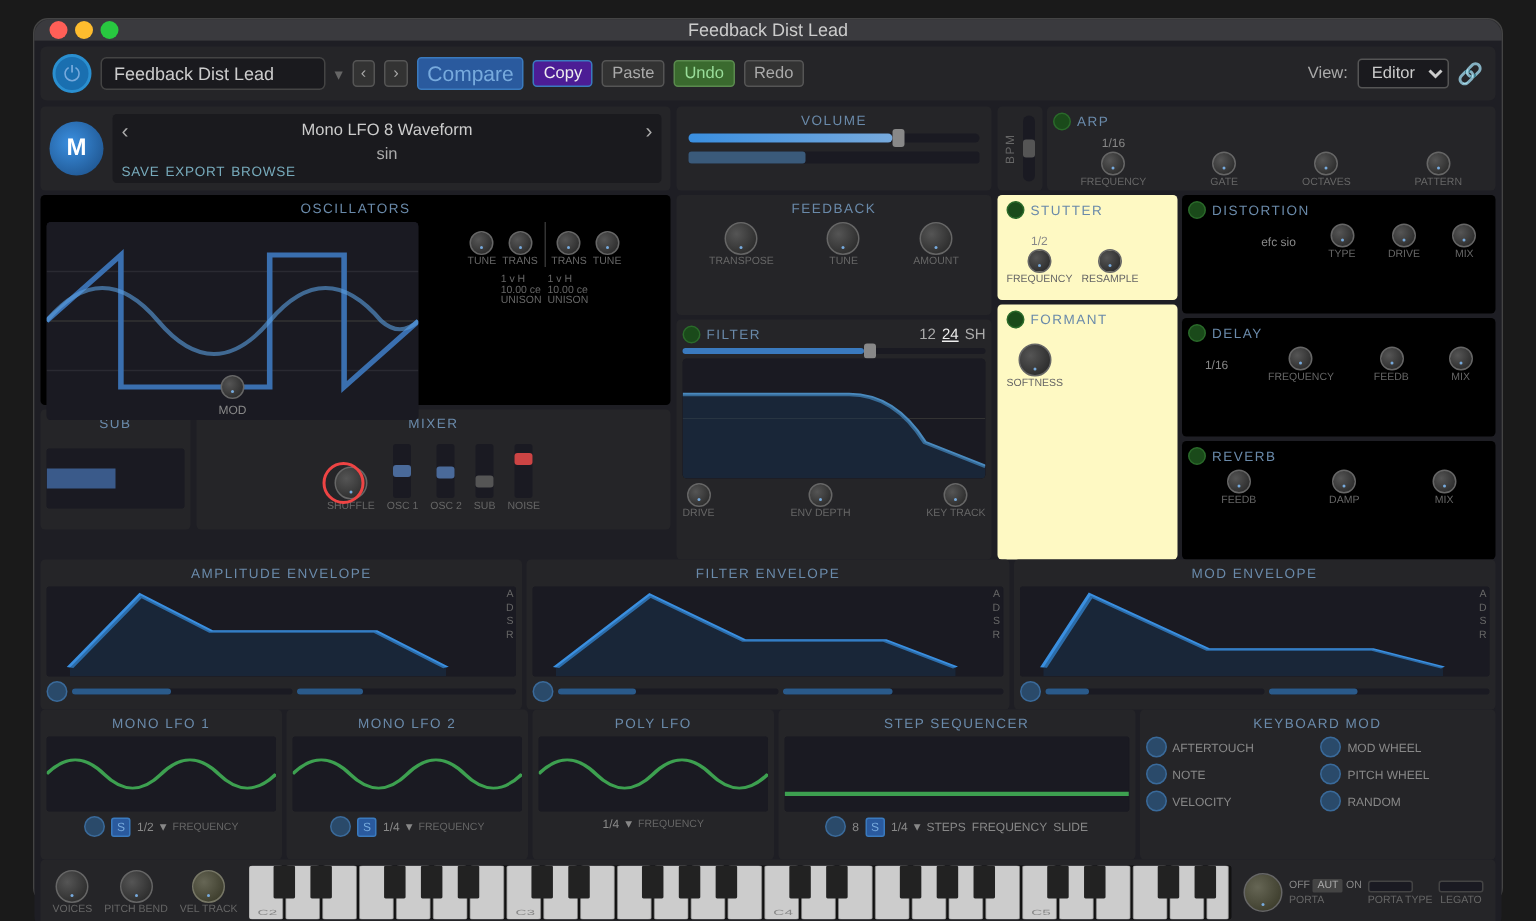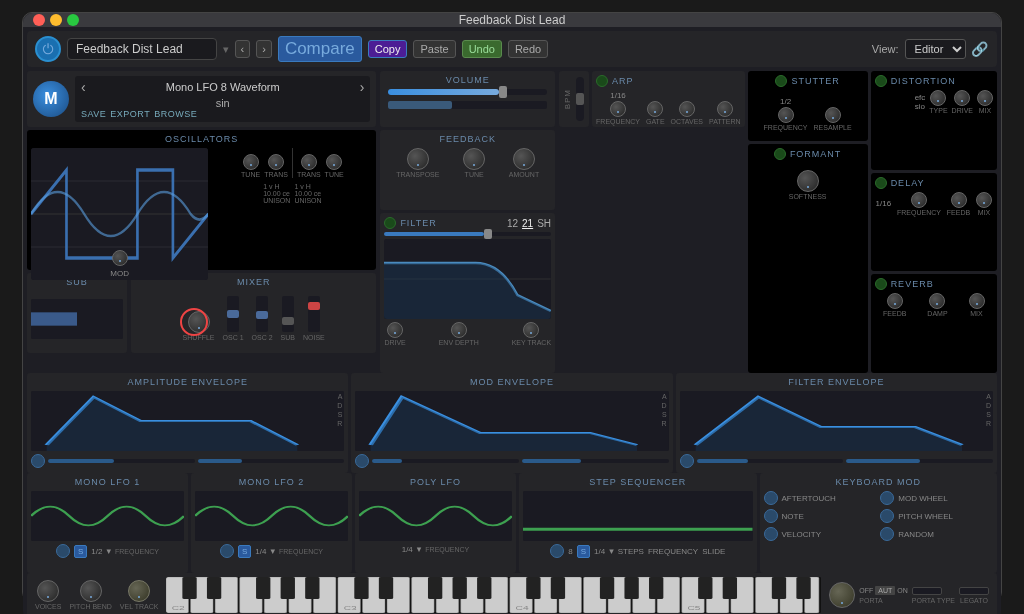--- a/index.html
+++ b/index.html
@@ -90,21 +90,21 @@
       color: #aaa;
       font-size: 11px;
       padding: 2px 5px;
       cursor: pointer;
     }
     .btn-compare {
       background: #2a5a9e;
       border: 1px solid #3a7abe;
       border-radius: 3px;
       color: #7ad;
-      font-size: 17px;
+      font-size: 14px;
       padding: 2px 6px;
       cursor: pointer;
     }
     .btn-copy {
       background: #4c1d95;
       border: 1px solid #3a7abe;
       border-radius: 3px;
       color: #eee;
       font-size: 11px;
       padding: 2px 6px;
@@ -417,21 +417,21 @@
       color: #aaa;
       font-size: 10px;
     }
     .filter-num-active {
       color: #eee;
       text-decoration: underline;
     }
     
     .right-panel {
       display: flex;
-      flex-direction: row;
+      flex-direction: column;
       gap: 3px;
       flex: 1;
     }
     .bpm-label-vert {
       writing-mode: vertical-rl;
       transform: rotate(180deg);
       color: #666;
       font-size: 8px;
       letter-spacing: 1px;
     }
@@ -444,25 +444,25 @@
     }
     .bpm-slider-thumb {
       width: 8px; height: 12px;
       background: #555;
       border-radius: 2px;
       position: absolute;
       top: 50%;
       transform: translateY(-50%);
     }
     .fx-row {
-      background: #000000;
+      background: #fef9c3;
       border-radius: 3px;
       padding: 4px 6px;
       display: flex;
-      align-items: center;
+      align-items: flex-start;
       gap: 6px;
     }
     .power-sm {
       width: 12px; height: 12px;
       border-radius: 50%;
       background: #1a4a1a;
       border: 1px solid #2a6a2a;
       cursor: pointer;
     }
     
@@ -810,21 +810,21 @@
             </div>
           </div>
         </div>
 
         <div class="filter-section section-panel">
           <div style="display:flex;align-items:center;gap:4px;margin-bottom:3px;">
             <div class="power-sm"></div>
             <span class="section-title" style="margin:0;">FILTER</span>
             <div class="spacer"></div>
             <span class="filter-num">12</span>
-            <span class="filter-num filter-num-active">21</span>
+            <span class="filter-num filter-num-active">24</span>
             <span class="filter-num">SH</span>
           </div>
 
           <div style="display:flex;align-items:center;gap:4px;margin-bottom:3px;">
             <div style="flex:1;height:4px;background:#1a1a22;border-radius:2px;position:relative;">
               <div style="width:60%;height:100%;background:#3a7abe;border-radius:2px;"></div>
               <div style="position:absolute;top:-3px;left:60%;width:8px;height:10px;background:#888;border-radius:2px;"></div>
             </div>
           </div>
 
@@ -1056,20 +1056,46 @@
           <div style="flex:1;height:4px;background:#1a1a22;border-radius:2px;position:relative;">
             <div style="width:45%;height:100%;background:#2a5a8a;border-radius:2px;"></div>
           </div>
           <div style="flex:1;height:4px;background:#1a1a22;border-radius:2px;position:relative;">
             <div style="width:30%;height:100%;background:#2a5a8a;border-radius:2px;"></div>
           </div>
         </div>
       </div>
 
       <div class="env-section">
+        <div class="section-title">FILTER ENVELOPE</div>
+        <div class="env-display">
+          <svg viewBox="0 0 100 50" preserveAspectRatio="none">
+            <rect width="100" height="50" fill="#1a1a22"></rect>
+            <path d="M 5,45 L 25,5 L 45,30 L 75,30 L 90,45" fill="none" stroke="#3a8fe0" stroke-width="1.5"></path>
+            <path d="M 5,45 L 25,5 L 45,30 L 75,30 L 90,45 L 90,50 L 5,50 Z" fill="#1a3a5a" opacity="0.4"></path>
+          </svg>
+          <div class="env-adsr">
+            <span class="env-letter">A</span>
+            <span class="env-letter">D</span>
+            <span class="env-letter">S</span>
+            <span class="env-letter">R</span>
+          </div>
+        </div>
+        <div style="display:flex;align-items:center;gap:3px;margin-top:3px;">
+          <div style="width:14px;height:14px;border-radius:50%;background:#2a4a6a;border:1px solid #3a6a9a;"></div>
+          <div style="flex:1;height:4px;background:#1a1a22;border-radius:2px;">
+            <div style="width:35%;height:100%;background:#2a5a8a;border-radius:2px;"></div>
+          </div>
+          <div style="flex:1;height:4px;background:#1a1a22;border-radius:2px;">
+            <div style="width:50%;height:100%;background:#2a5a8a;border-radius:2px;"></div>
+          </div>
+        </div>
+      </div>
+
+      <div class="env-section">
         <div class="section-title">MOD ENVELOPE</div>
         <div class="env-display">
           <svg viewBox="0 0 100 50" preserveAspectRatio="none">
             <rect width="100" height="50" fill="#1a1a22"></rect>
             <path d="M 5,45 L 15,5 L 40,35 L 75,35 L 90,45" fill="none" stroke="#3a8fe0" stroke-width="1.5"></path>
             <path d="M 5,45 L 15,5 L 40,35 L 75,35 L 90,45 L 90,50 L 5,50 Z" fill="#1a3a5a" opacity="0.4"></path>
           </svg>
           <div class="env-adsr">
             <span class="env-letter">A</span>
             <span class="env-letter">D</span>
@@ -1077,46 +1103,20 @@
             <span class="env-letter">R</span>
           </div>
         </div>
         <div style="display:flex;align-items:center;gap:3px;margin-top:3px;">
           <div style="width:14px;height:14px;border-radius:50%;background:#2a4a6a;border:1px solid #3a6a9a;"></div>
           <div style="flex:1;height:4px;background:#1a1a22;border-radius:2px;">
             <div style="width:20%;height:100%;background:#2a5a8a;border-radius:2px;"></div>
           </div>
           <div style="flex:1;height:4px;background:#1a1a22;border-radius:2px;">
             <div style="width:40%;height:100%;background:#2a5a8a;border-radius:2px;"></div>
-          </div>
-        </div>
-      </div>
-
-      <div class="env-section">
-        <div class="section-title">FILTER ENVELOPE</div>
-        <div class="env-display">
-          <svg viewBox="0 0 100 50" preserveAspectRatio="none">
-            <rect width="100" height="50" fill="#1a1a22"></rect>
-            <path d="M 5,45 L 25,5 L 45,30 L 75,30 L 90,45" fill="none" stroke="#3a8fe0" stroke-width="1.5"></path>
-            <path d="M 5,45 L 25,5 L 45,30 L 75,30 L 90,45 L 90,50 L 5,50 Z" fill="#1a3a5a" opacity="0.4"></path>
-          </svg>
-          <div class="env-adsr">
-            <span class="env-letter">A</span>
-            <span class="env-letter">D</span>
-            <span class="env-letter">S</span>
-            <span class="env-letter">R</span>
-          </div>
-        </div>
-        <div style="display:flex;align-items:center;gap:3px;margin-top:3px;">
-          <div style="width:14px;height:14px;border-radius:50%;background:#2a4a6a;border:1px solid #3a6a9a;"></div>
-          <div style="flex:1;height:4px;background:#1a1a22;border-radius:2px;">
-            <div style="width:35%;height:100%;background:#2a5a8a;border-radius:2px;"></div>
-          </div>
-          <div style="flex:1;height:4px;background:#1a1a22;border-radius:2px;">
-            <div style="width:50%;height:100%;background:#2a5a8a;border-radius:2px;"></div>
           </div>
         </div>
       </div>
     </div>
 
     <div class="lfo-row">
 
       <div class="lfo-section">
         <div class="section-title">MONO LFO 1</div>
         <div class="lfo-wave">

